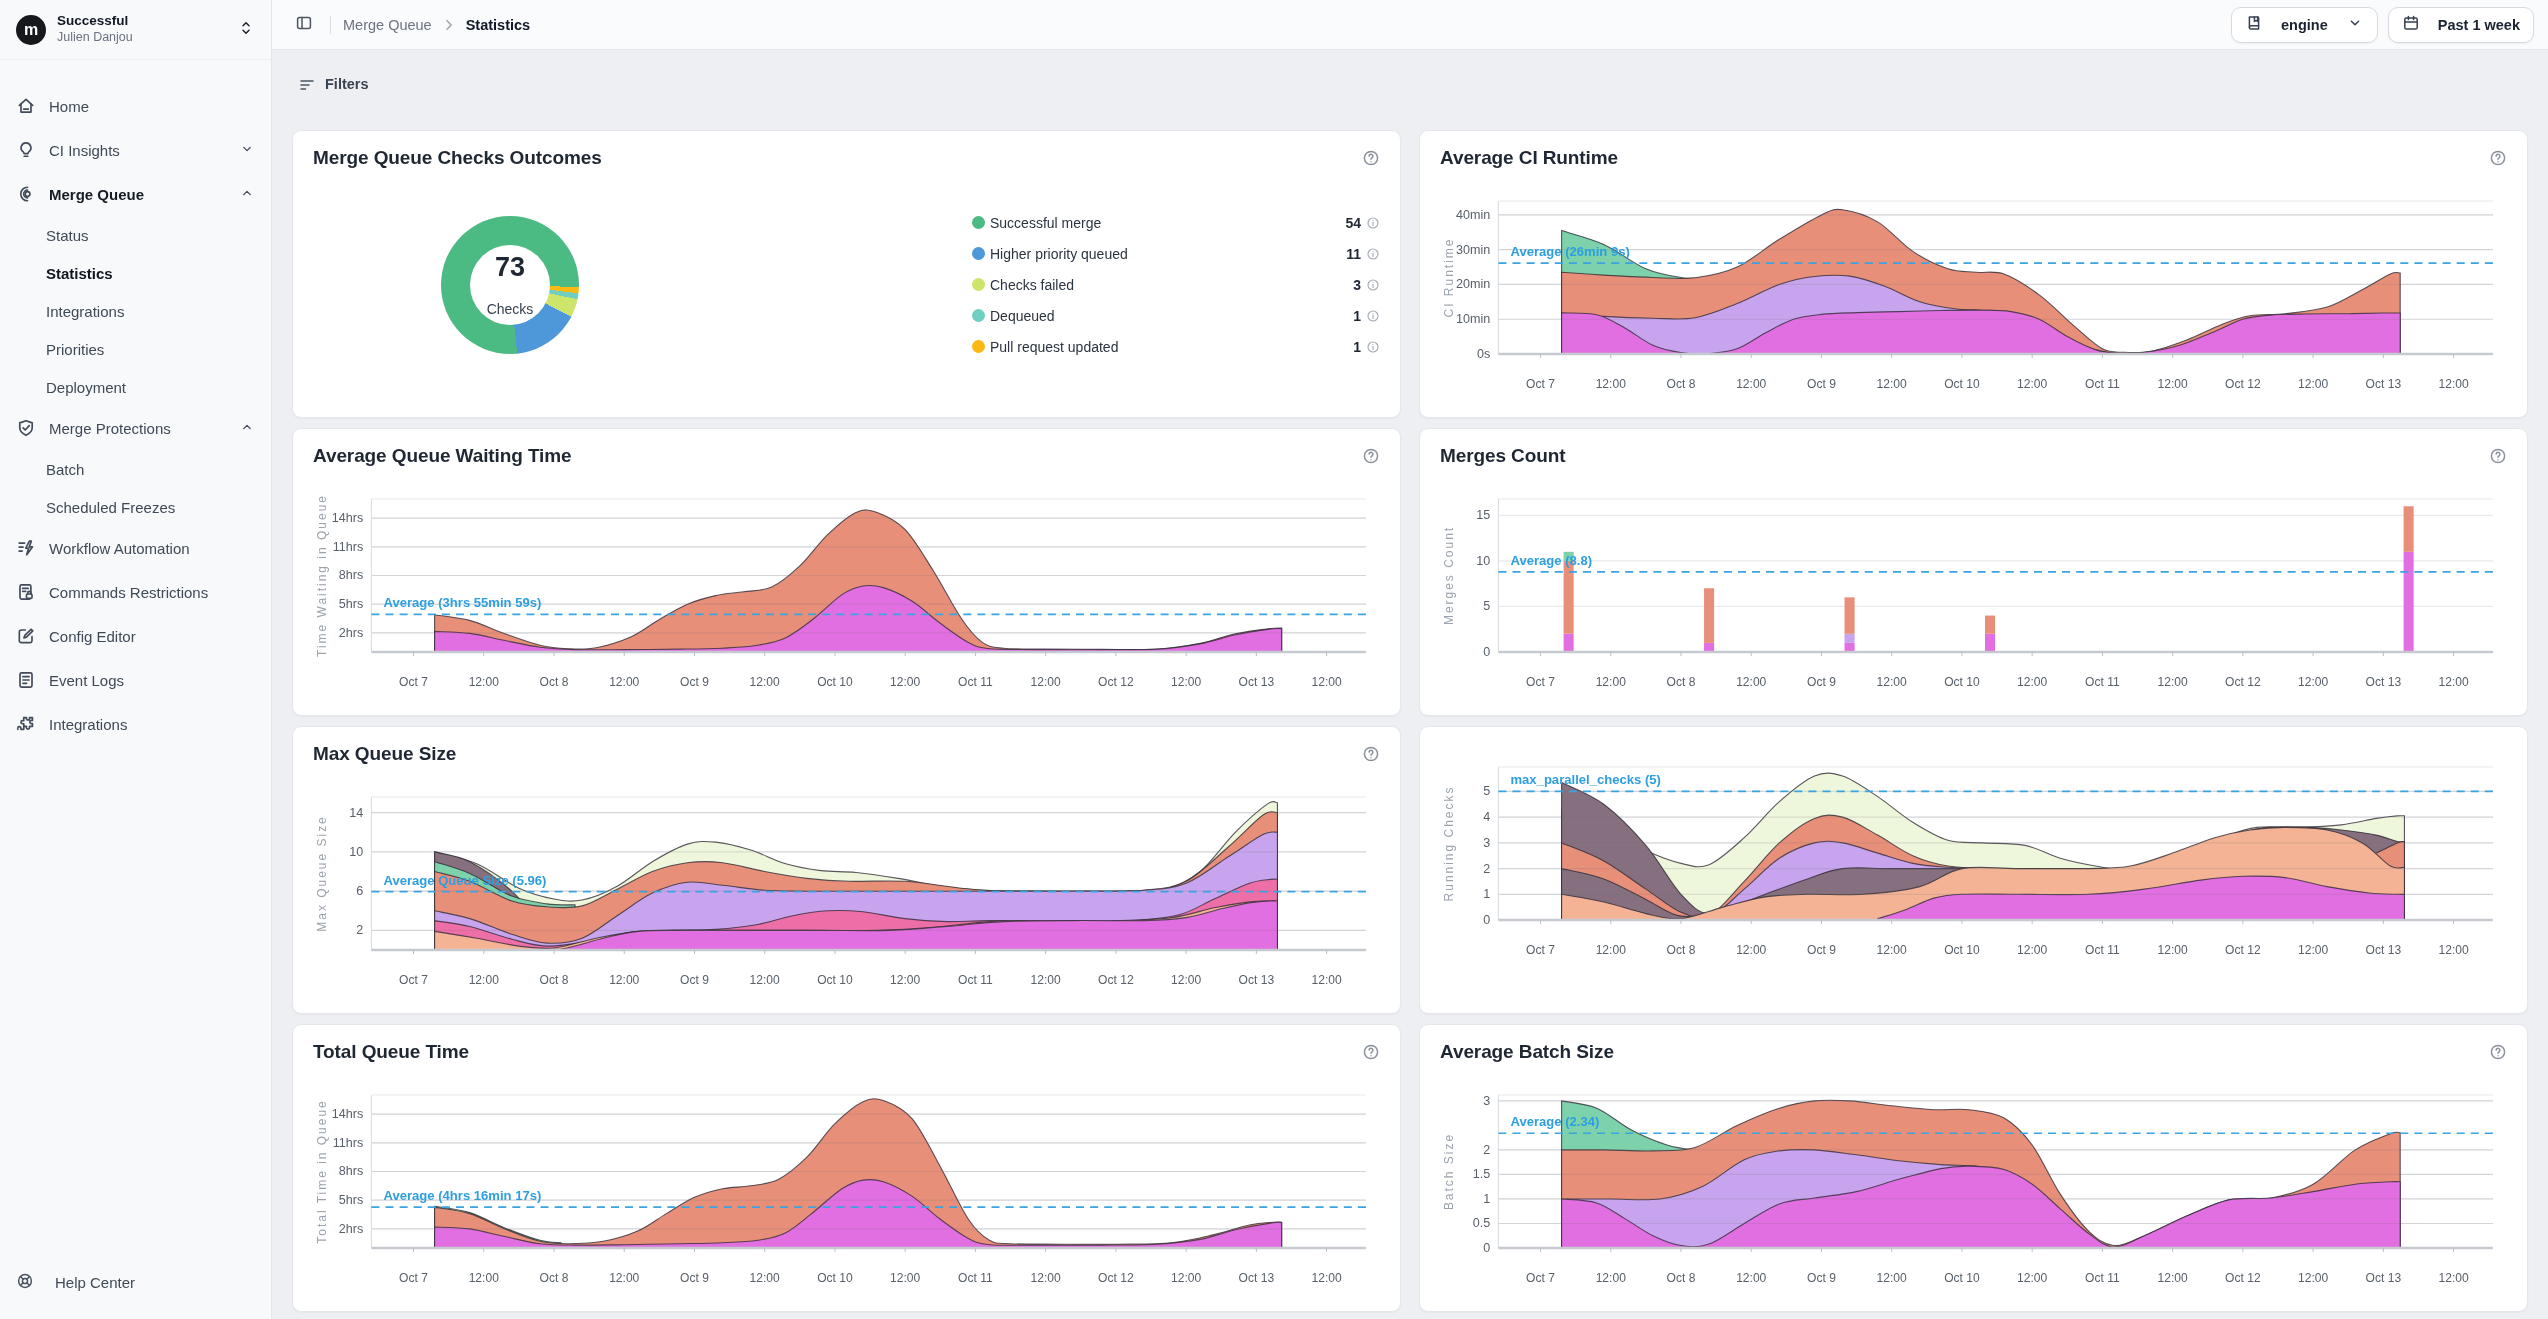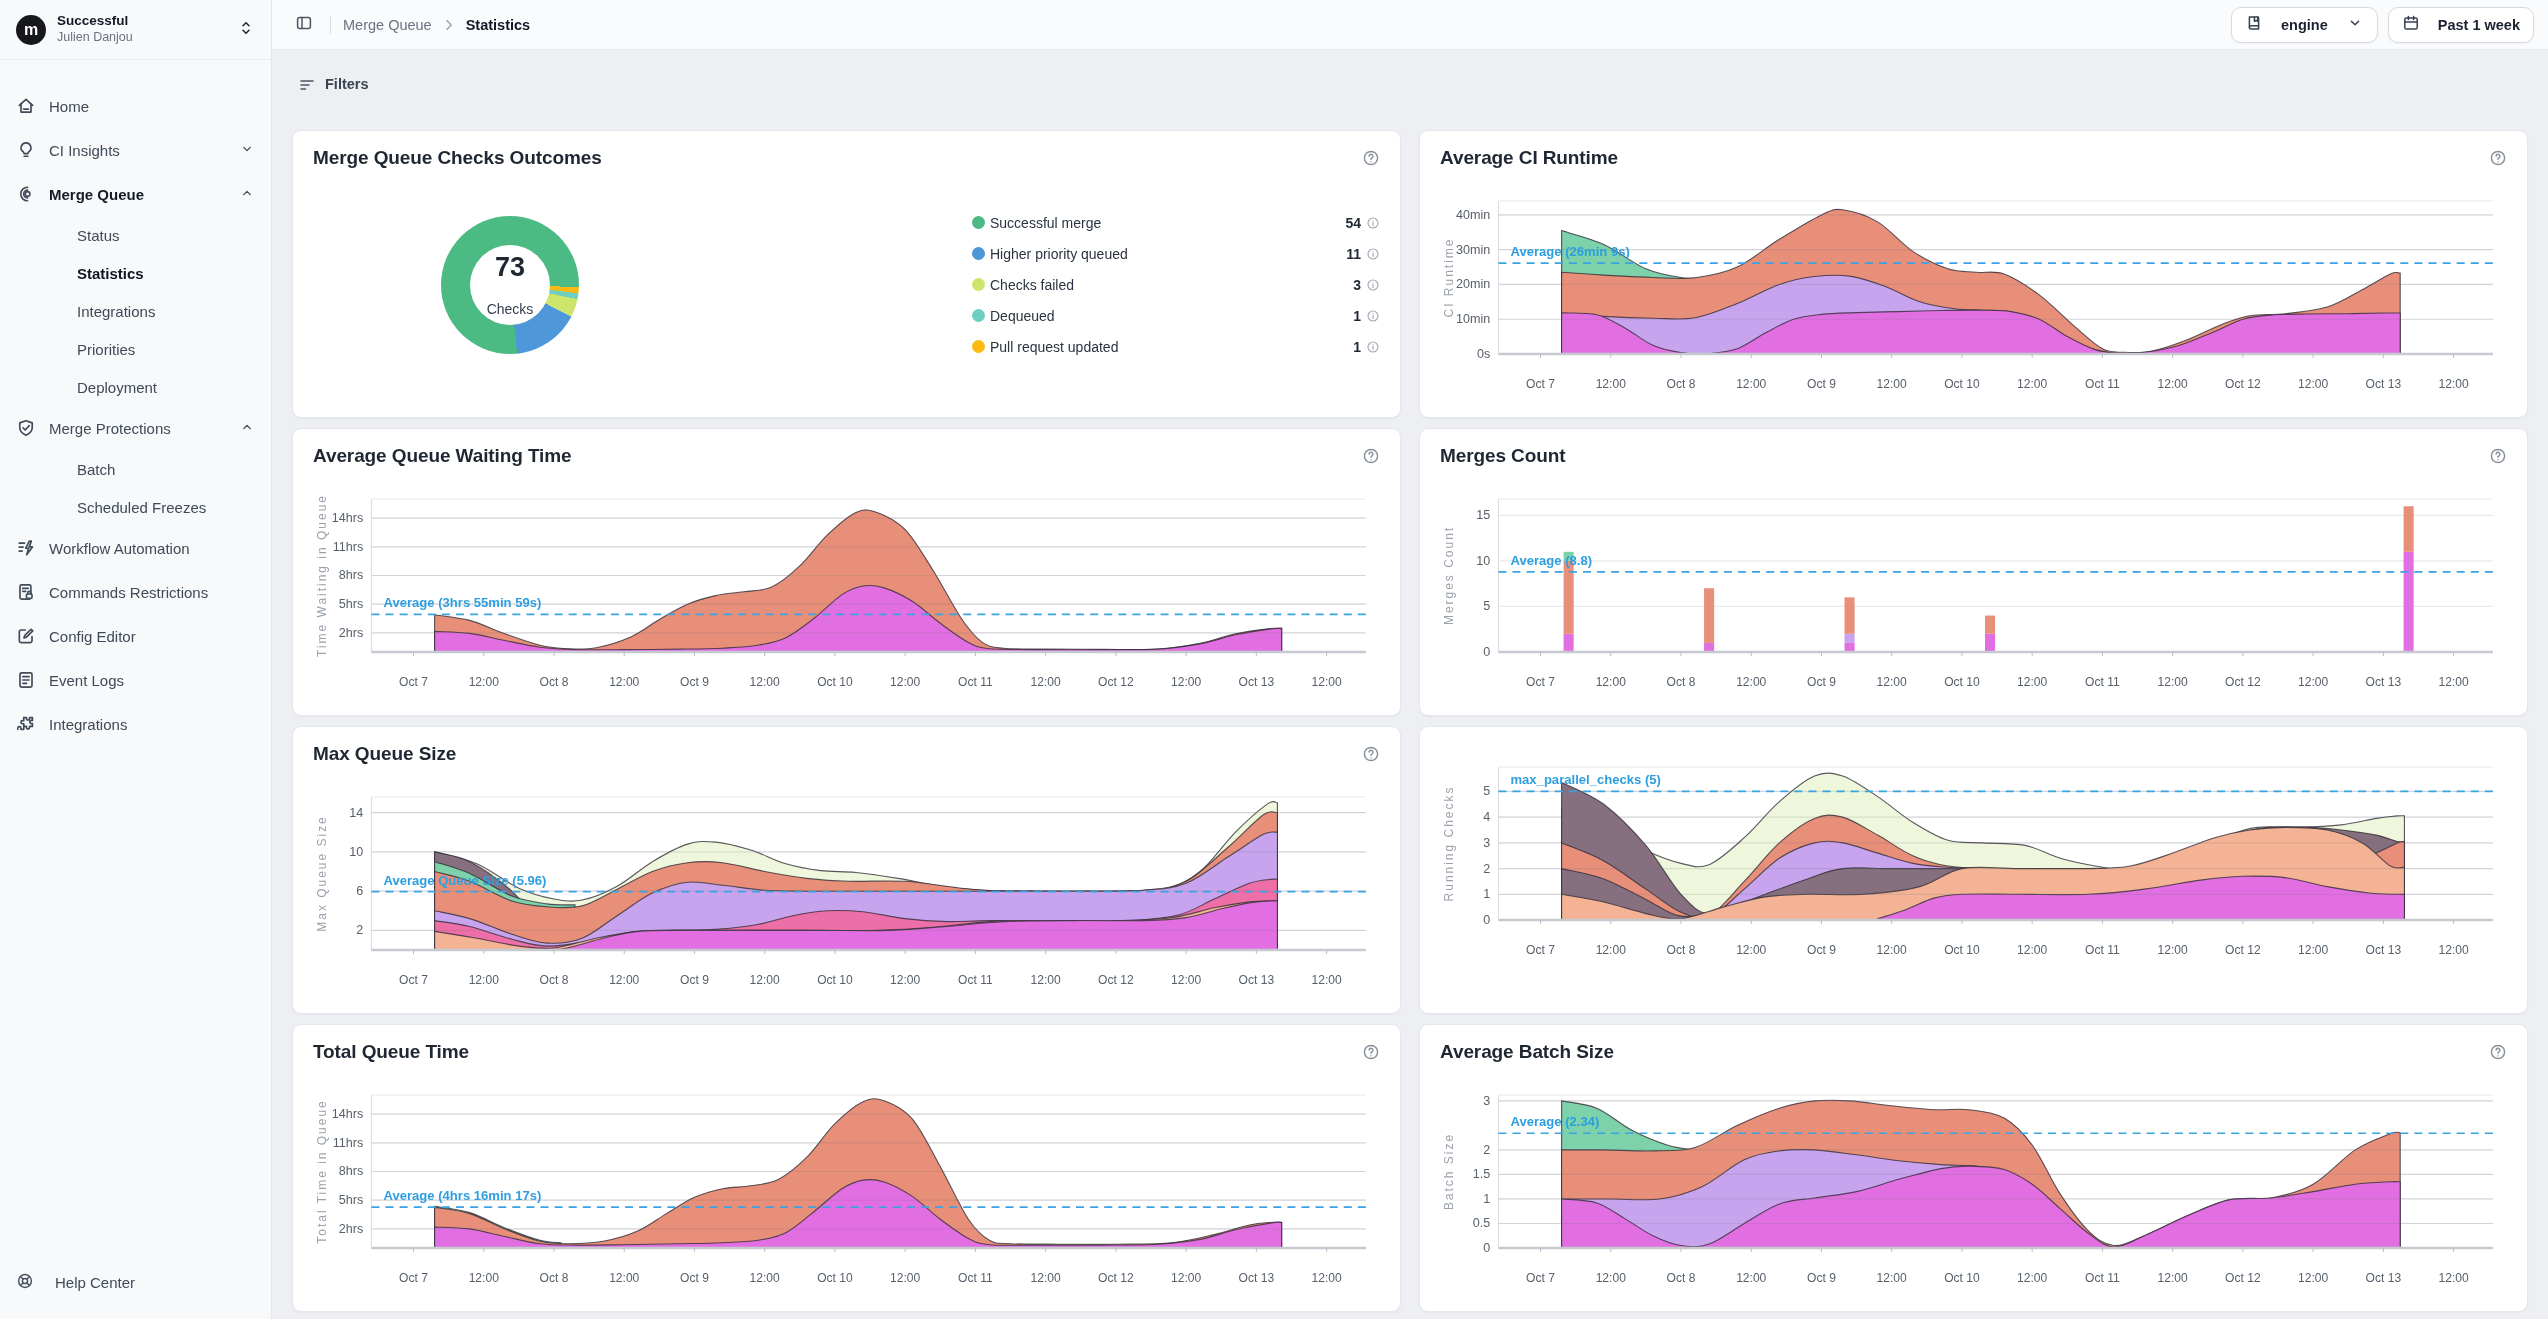--- a/index.html
+++ b/index.html
@@ -13,21 +13,21 @@
   .org-logo { width:30px; height:30px; border-radius:50%; background:#16181d; color:#fff; display:flex; align-items:center; justify-content:center; font-weight:bold; font-size:16px; }
   .org-names { flex:1; line-height:1.25; }
   .org-name { font-size:13.5px; font-weight:700; color:#111827; }
   .org-user { font-size:12.5px; color:#6b7280; }
   nav { padding:24px 0 0 0; flex:0 0 auto; }
   .nav-item { height:44px; display:flex; align-items:center; gap:13px; padding:0 16px; font-size:15px; color:#3f4a57; cursor:pointer; }
   .nav-item .icn { color:#414b59; flex:0 0 auto; }
   .nav-item .nav-label { flex:1; }
   .nav-item.bold .nav-label { font-weight:700; color:#141c26; }
   .nav-item .chev { color:#6b7280; }
-  .nav-child { height:38px; display:flex; align-items:center; padding:0 16px 0 77px; font-size:15px; color:#3f4a57; cursor:pointer; }
+  .nav-child { height:38px; display:flex; align-items:center; padding:0 16px 0 46px; font-size:15px; color:#3f4a57; cursor:pointer; }
   .nav-child.active { font-weight:700; color:#10161f; }
   .sb-help { margin-top:auto; display:flex; align-items:center; gap:21px; padding:0 16px 26px 16px; font-size:15px; color:#3f4a57; cursor:pointer; }
   .sb-help .icn { color:#4b5563; }
 
   
   .main { flex:1; display:flex; flex-direction:column; min-width:0; }
   .topbar { height:50px; background:#fafbfc; border-bottom:1px solid #e4e7ea; display:flex; align-items:center; padding:0 14px 0 18px; gap:12px; }
   .iconbtn { width:28px; height:28px; display:flex; align-items:center; justify-content:center; border-radius:6px; color:#4b5563; cursor:pointer; background:transparent; border:none; }
   .tb-divider { width:1px; height:18px; background:#dadde2; }
   .crumbs { display:flex; align-items:center; gap:8px; font-size:14.5px; }

